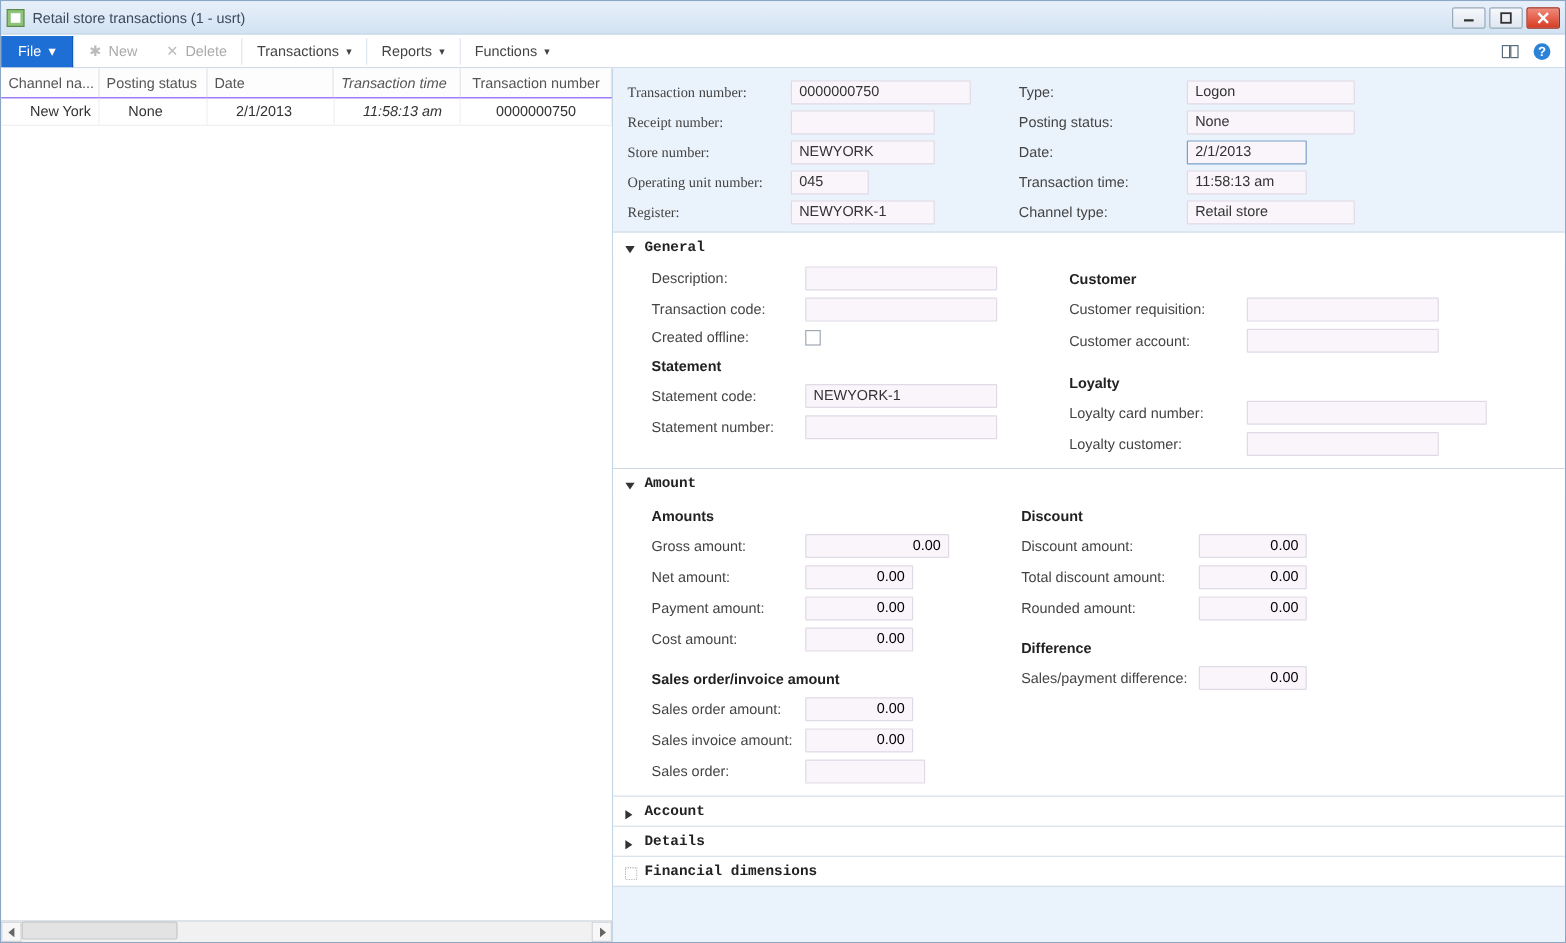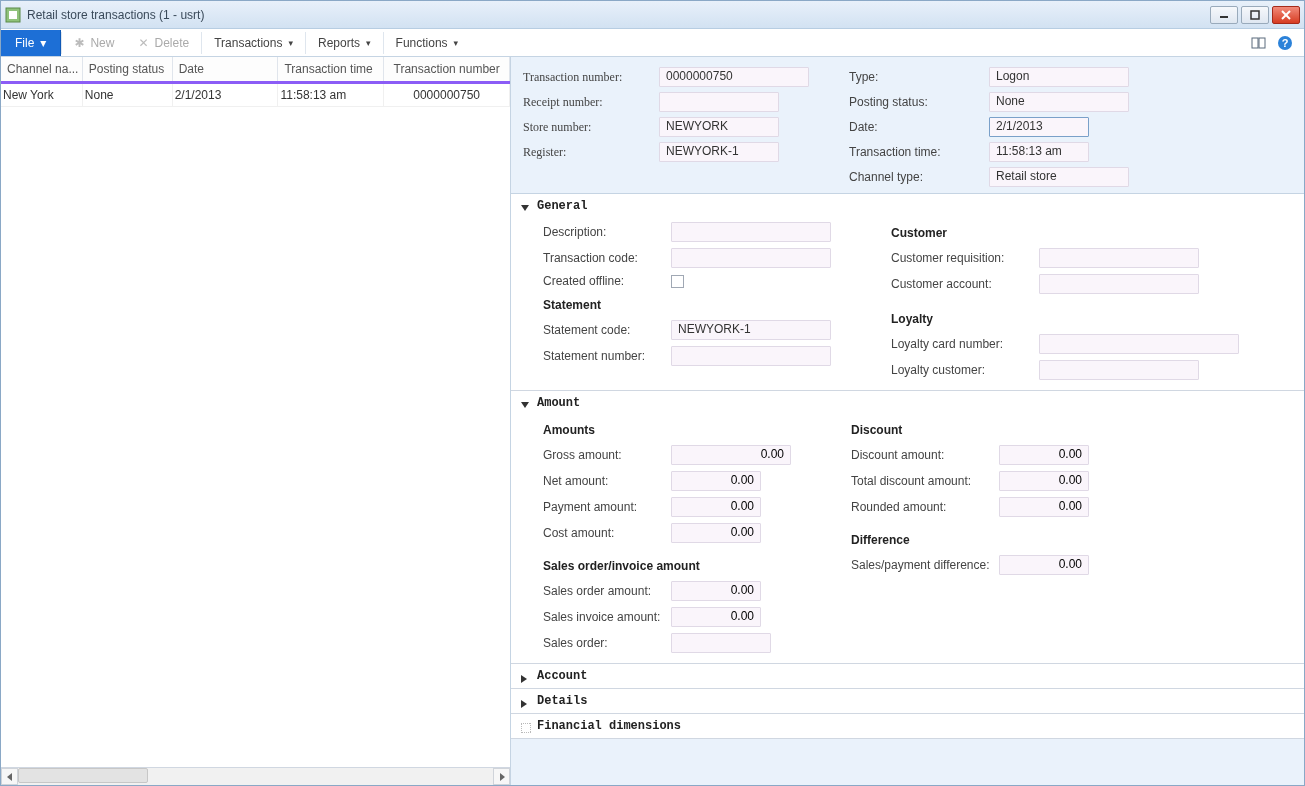--- a/index.html
+++ b/index.html
@@ -77,42 +77,42 @@
 }
 .grid-pane {
   width: 510px;
   border-right:1px solid #c5d4e3;
   display:flex;
   flex-direction:column;
   min-height:0;
 }
 .grid-header {
   display:flex;
-  border-bottom:3px solid #8b5cf6;
+  border-bottom:1px solid #8b5cf6;
   background:#fdfdfd;
 }
 .grid-header .gh {
   padding:5px 6px;
   border-right:1px solid #e0e5ec;
   color:#555;
   white-space:nowrap;
   overflow:hidden;
 }
 .grid-body { flex:1; overflow:hidden; }
 .grid-row {
   display:flex;
   border-bottom:1px solid #f0f0f0;
 }
 .grid-row .gc {
-  padding:4px 2px;
+  padding:4px 24px;
   border-right:1px solid #f0f0f0;
   white-space:nowrap;
   overflow:hidden;
 }
-.c0{width:82px;} .c1{width:90px;} .c2{width:106px;} .c3{width:106px;} .c4{width:126px;text-align:center;}
+.c0{width:82px;} .c1{width:90px;} .c2{width:106px;} .c3{width:106px;font-style:italic;} .c4{width:126px;text-align:center;}
 
 .grid-scroll {
   height:18px;
   background:#f1f1f1;
   display:flex; align-items:center;
   border-top:1px solid #d0d7e1;
 }
 .grid-scroll .arrow { width:17px; height:17px; border:1px solid #d0d4da; background:#f7f7f7; display:flex;align-items:center;justify-content:center;}
 .grid-scroll .track { flex:1; height:17px; position:relative; }
 .grid-scroll .thumb { position:absolute; left:0; top:0; height:15px; width:130px; background:#e3e3e3; border:1px solid #c7c7c7; border-radius:2px;}
@@ -316,20 +316,24 @@
             </div>
           <div class="field-row wide">
               <label>Receipt number:</label>
               <span class="text-input w120"></span>
             </div>
           <div class="field-row wide">
               <label>Store number:</label>
               <span class="text-input w120">NEWYORK</span>
             </div>
           <div class="field-row wide">
+              <label>Operating unit number:</label>
+              <span class="text-input w70">045</span>
+            </div>
+          <div class="field-row wide">
               <label>Register:</label>
               <span class="text-input w120">NEWYORK-1</span>
             </div>
         </div>
         <div class="detail-col label-right">
           <div class="field-row">
               <label>Type:</label>
               <span class="text-input w140">Logon</span>
             </div>
           <div class="field-row">

